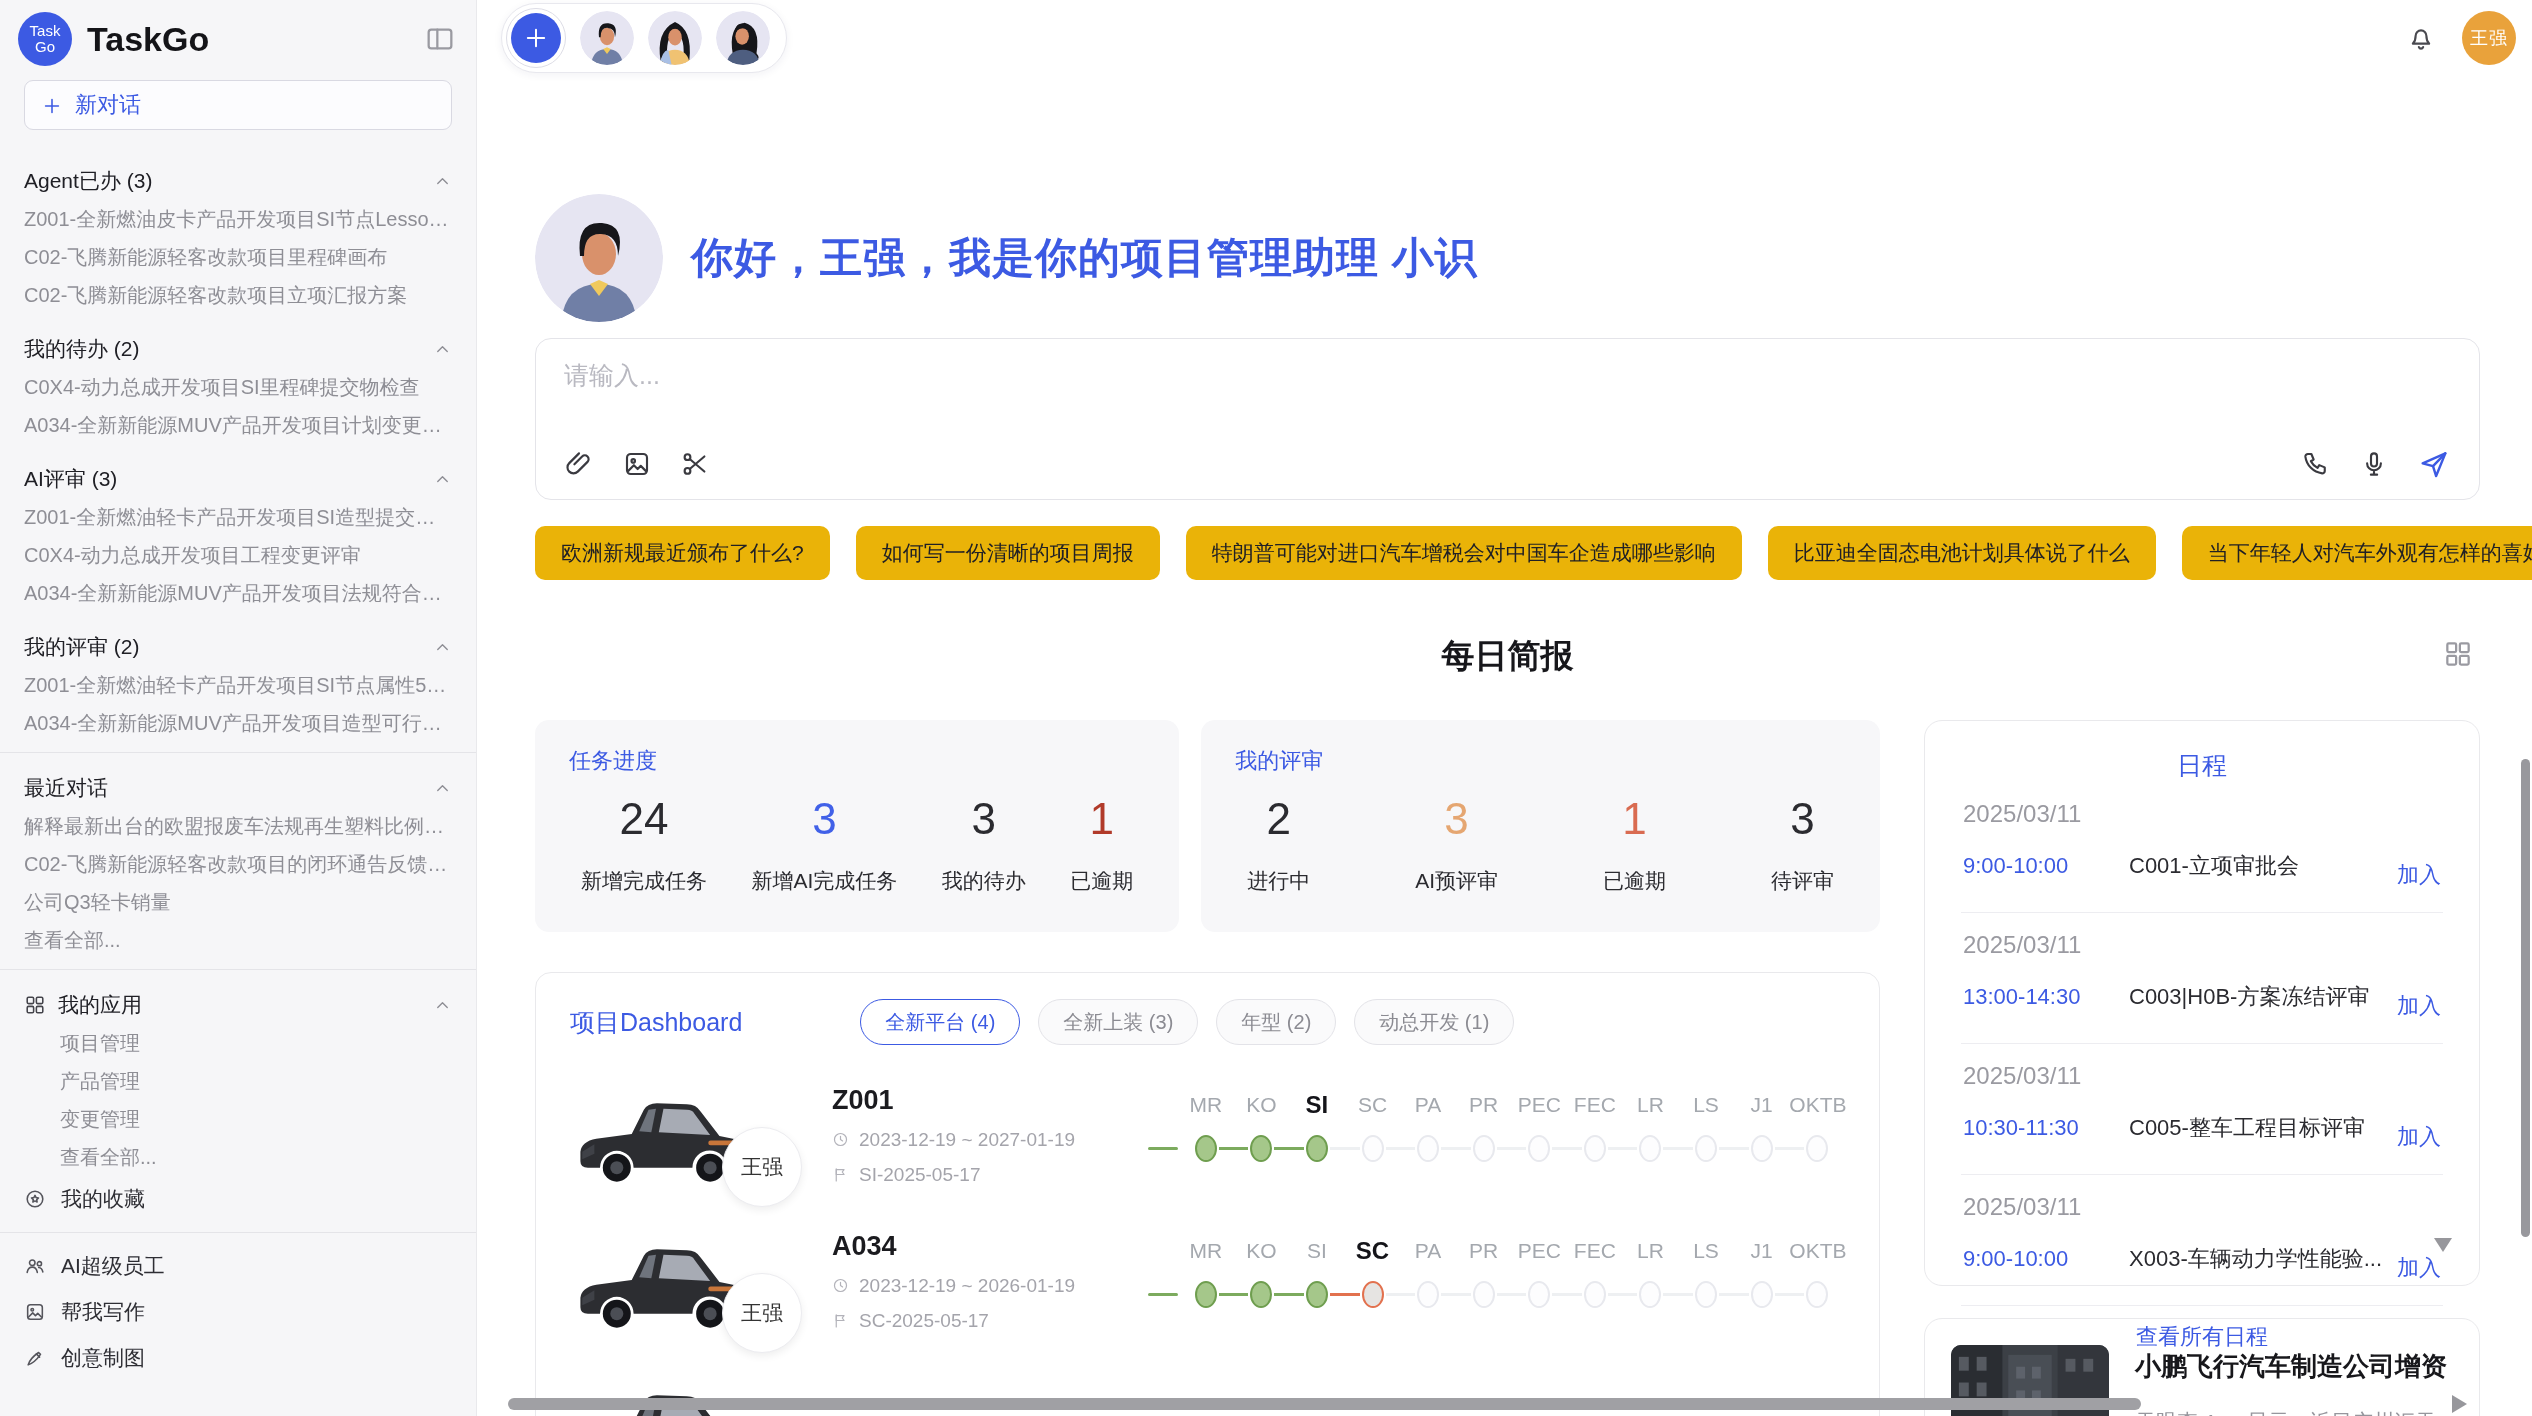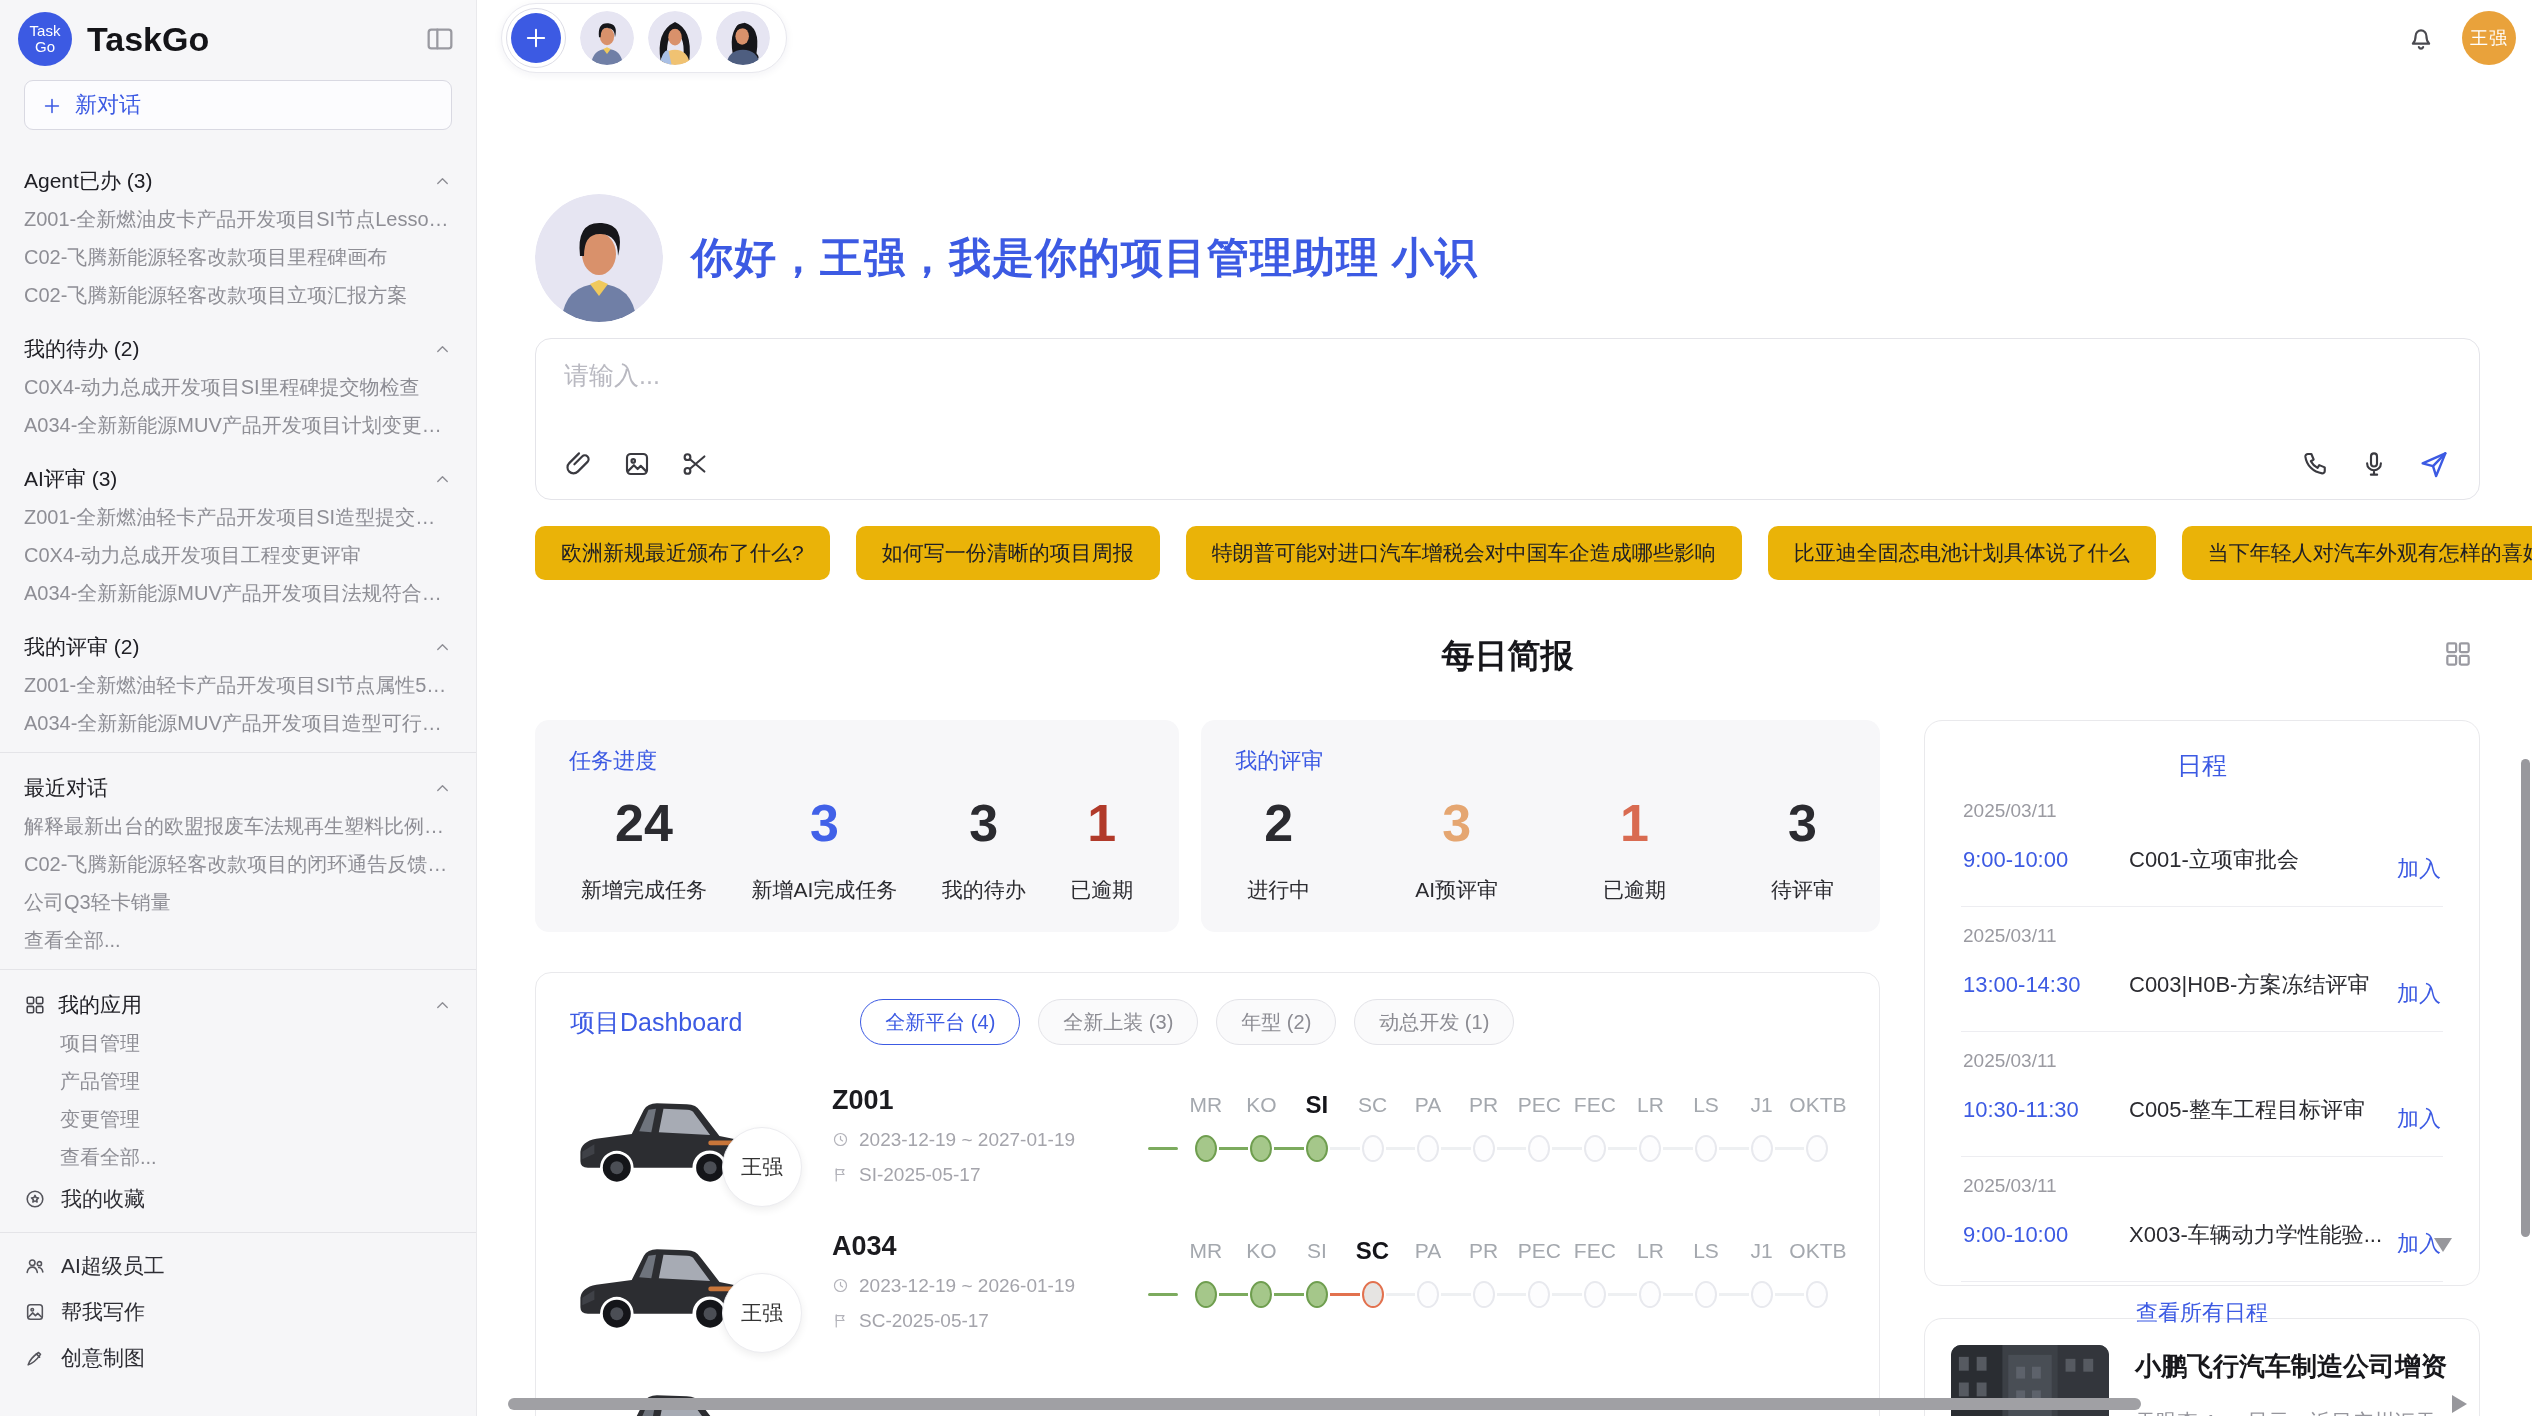--- a/index.html
+++ b/index.html
@@ -74,21 +74,21 @@
   .col-left{flex:1;min-width:0;}
   .col-right{width:556px;flex:none;}
 
   .stats-row{display:flex;gap:22px;}
   .stat-card{background:#f7f7f9;border-radius:14px;padding:26px 34px 30px;height:212px;box-sizing:border-box;}
   .stat-card.c1{flex:1;}
   .stat-card.c2{flex:1.06;}
   .stat-title{color:var(--accent,#3C5AE3);font-size:22px;}
   .metrics{display:flex;justify-content:space-between;margin-top:18px;padding:0 12px;}
   .metric{display:flex;flex-direction:column;align-items:center;}
-  .m-val{font-size:52px;font-weight:700;color:#2b2b30;line-height:1.15;}
+  .m-val{font-size:44px;font-weight:400;color:#2b2b30;line-height:1.15;}
   .m-val.c-blue{color:#4161e8;} .m-val.c-red{color:#b13a2a;}
   .m-val.c-orange{color:#e5a671;} .m-val.c-redl{color:#d96b51;}
   .m-label{font-size:21px;color:#2b2b30;margin-top:22px;}
 
   .dash-card{margin-top:40px;background:#fff;border:1px solid #e9e9ec;border-radius:16px;
              padding:26px 34px 40px;}
   .dash-head{display:flex;align-items:center;}
   .dash-title{color:var(--accent,#3C5AE3);font-size:25px;}
   .tabs{display:flex;gap:18px;margin-left:118px;}
   .tab{height:46px;border-radius:23px;padding:0 24px;display:flex;align-items:center;font-size:20px;
@@ -120,21 +120,21 @@
                    width:calc(100% - 26px);background:#eef0f2;}
   .ms-cell.first::before{display:none;}
   .ms-cell.c-g::before{background:#7cab5e;}
   .ms-cell.c-o::before{background:#e2714e;}
 
   
   .sched{background:#fff;border:1px solid #e9e9ec;border-radius:18px;padding:24px 36px 22px;
          height:566px;box-sizing:border-box;display:flex;flex-direction:column;}
   .sched-title{text-align:center;color:var(--accent,#3C5AE3);font-size:25px;margin-top:4px;}
   .sched-item{padding:18px 2px 22px;border-bottom:1px solid #ededf1;}
-  .s-date{color:#9a9aa1;font-size:19px;}
+  .s-date{color:#9a9aa1;font-size:24px;}
   .s-row{display:flex;align-items:center;margin-top:13px;}
   .s-time{color:var(--accent,#3C5AE3);font-size:22px;width:152px;flex:none;}
   .s-title{flex:1;color:#2b2b30;font-size:22px;padding-left:14px;white-space:nowrap;
            overflow:hidden;text-overflow:ellipsis;}
   .s-join{color:var(--accent,#3C5AE3);font-size:22px;margin-left:12px;cursor:pointer;margin-top:19px;}
   .sched-footer{text-align:center;color:var(--accent,#3C5AE3);font-size:22px;margin-top:auto;
                 padding-top:16px;cursor:pointer;}
 
   .news{margin-top:32px;background:#fff;border:1px solid #e9e9ec;border-radius:18px;padding:26px;
         display:flex;gap:26px;height:230px;box-sizing:border-box;}

